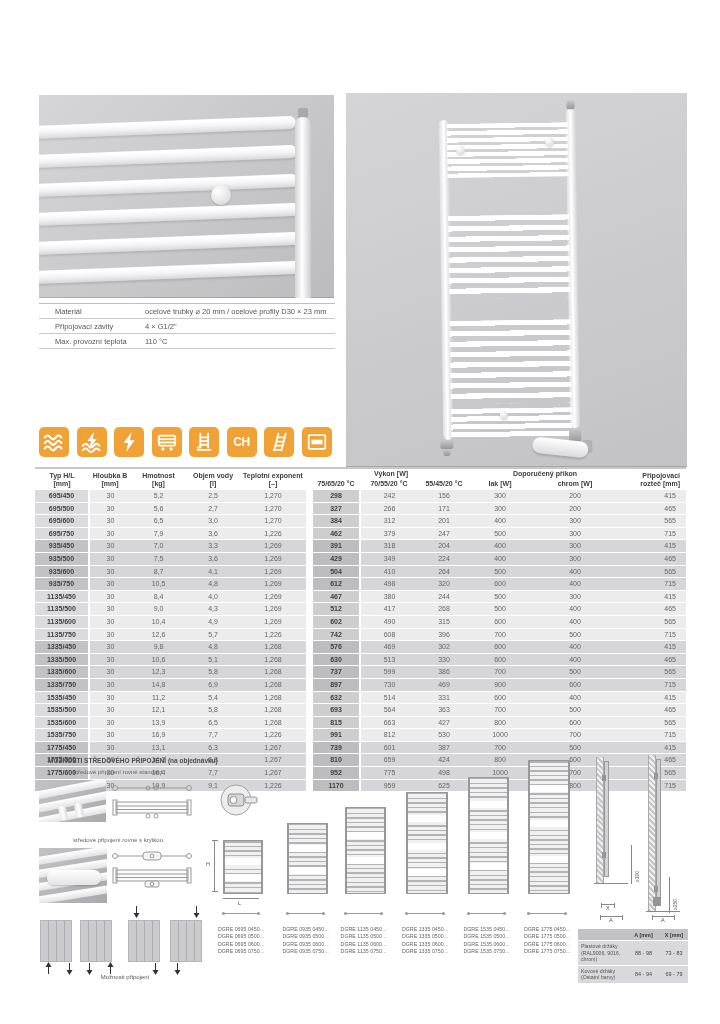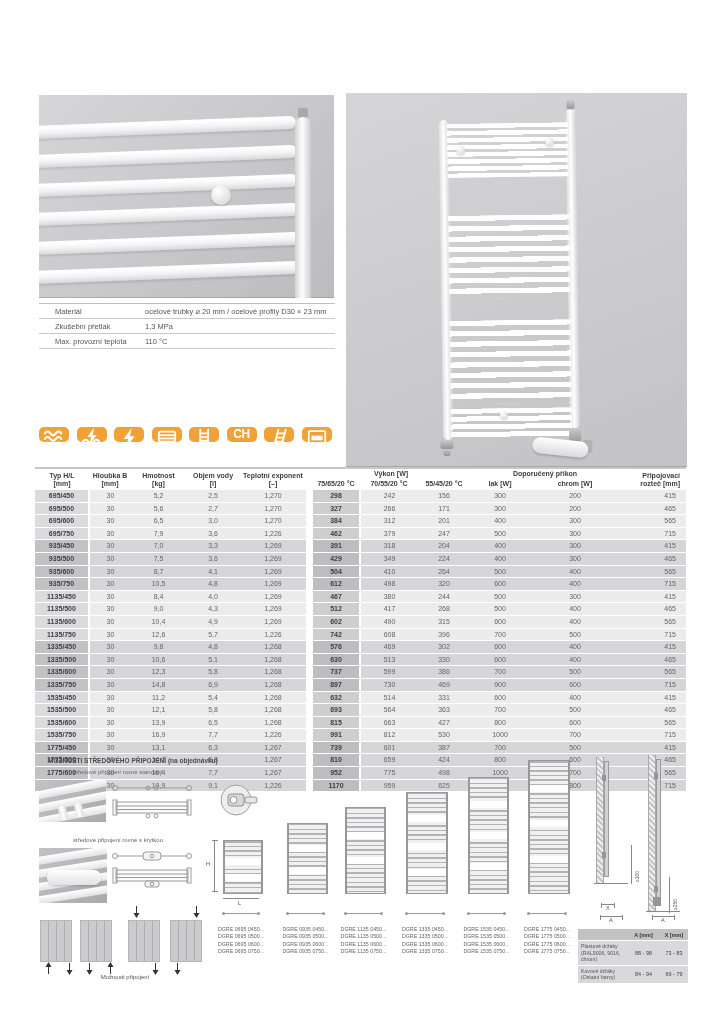--- a/index.html
+++ b/index.html
@@ -27,21 +27,21 @@
   .valve-body{position:absolute;left:184px;top:347px;width:56px;height:16px;border-radius:8px;
         background:linear-gradient(180deg,#ffffff,#dadadd);transform:rotate(7deg);box-shadow:0 2px 2px rgba(0,0,0,.15);}
   .valve-ring{position:absolute;left:234px;top:348px;width:10px;height:13px;background:#b2b2b5;border-radius:2px;}
   
   .spec{position:absolute;left:39px;top:303px;width:296px;border-top:1px solid #bfbfc1;font-size:7.5px;}
   .spec-row{display:flex;height:14px;align-items:center;border-bottom:1px solid #c9c9cb;color:#565656;}
   .spec-row .lab{width:90px;flex:none;padding-left:16px;}
   .spec-row .val{flex:1;}
   
   .icons{position:absolute;left:39px;top:427px;display:flex;gap:7.5px;}
-  .ic{width:30px;height:15px;border-radius:5px;background:#F0A236;display:flex;justify-content:center;}
+  .ic{width:30px;height:30px;border-radius:5px;background:#F0A236;display:flex;align-items:center;justify-content:center;}
   .ic svg{display:block;}
   .ch{color:#fff;font-weight:bold;font-size:12px;letter-spacing:-.5px;}
   .rule{position:absolute;left:35px;top:467px;width:651px;height:2px;background:#c7c7c9;}
   
   .maintab{position:absolute;left:35px;top:470px;width:651px;}
   table{border-collapse:collapse;width:651px;table-layout:fixed;}
   th{font-size:7px;font-weight:bold;color:#3d3d3d;line-height:8px;vertical-align:bottom;padding:0 0 2px 0;text-align:center;}
   td{font-size:7px;color:#666;text-align:center;height:9.6px;line-height:9.6px;border-bottom:1px solid #fff;
      white-space:nowrap;overflow:hidden;}
   tr.g0 td{background:#ececec;} tr.g0 td.typ{background:#dbdbdd;} tr.g0 td.hl{background:#cecece;}
@@ -135,22 +135,22 @@
       <div class="valve-body"></div>
     </div>
   </div>
 
   <div class="spec" id="spec-table">
       <div class="spec-row">
         <span class="lab">Materiál</span>
         <span class="val">ocelové trubky ⌀ 20 mm / ocelové profily D30 × 23 mm</span>
       </div>
       <div class="spec-row">
-        <span class="lab">Zkušební přetlak</span>
-        <span class="val">1,3 MPa</span>
+        <span class="lab">Připojovací závity</span>
+        <span class="val">4 × G1/2"</span>
       </div>
       <div class="spec-row">
         <span class="lab">Max. provozní teplota</span>
         <span class="val">110 °C</span>
       </div>
     </div>
 
   <div class="icons">
     <div class="ic">
       <svg viewBox="0 0 24 24" width="22" height="22">

